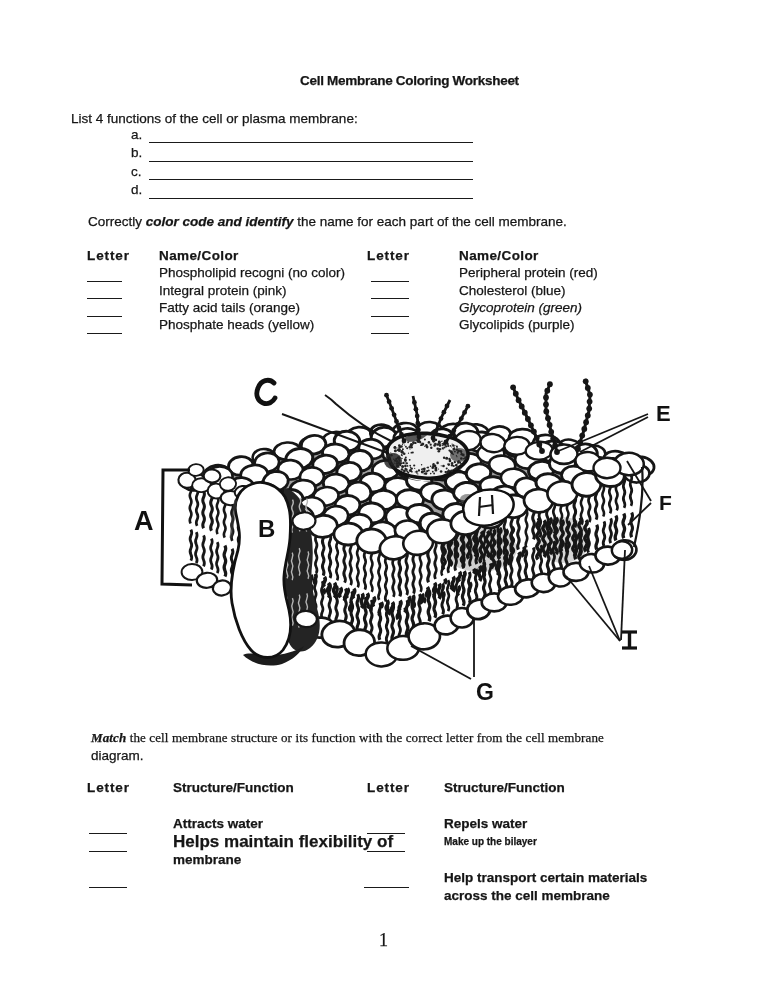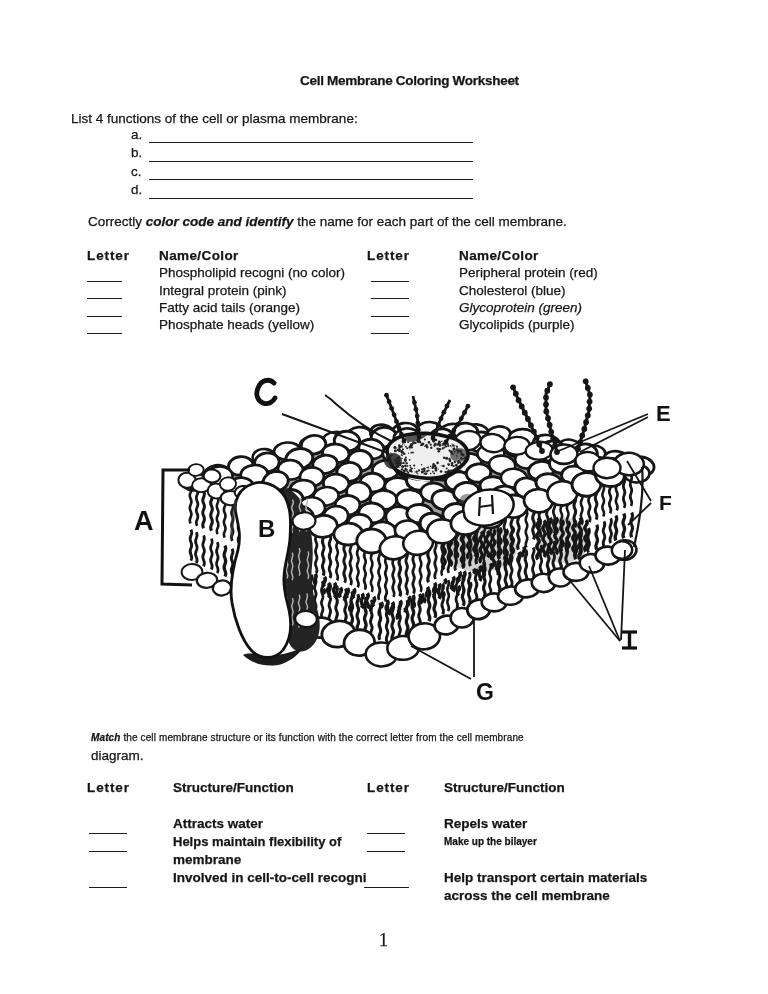--- a/index.html
+++ b/index.html
@@ -759,33 +759,32 @@
     <div style="position:absolute;left:371px;top:298.0px;width:38px;border-top:1.7px solid #1a1a1a"></div>
     <div class="t" style="left:459px;top:282.8px;font-size:13.5px;">Cholesterol (blue)</div>
     <div style="position:absolute;left:87px;top:315.5px;width:35px;border-top:1.7px solid #1a1a1a"></div>
     <div class="t" style="left:159px;top:300.3px;font-size:13.5px;">Fatty acid tails (orange)</div>
     <div style="position:absolute;left:371px;top:315.5px;width:38px;border-top:1.7px solid #1a1a1a"></div>
     <div class="t" style="left:459px;top:300.3px;font-size:13.5px;font-style:italic;">Glycoprotein (green)</div>
     <div style="position:absolute;left:87px;top:332.5px;width:35px;border-top:1.7px solid #1a1a1a"></div>
     <div class="t" style="left:159px;top:317.3px;font-size:13.5px;">Phosphate heads (yellow)</div>
     <div style="position:absolute;left:371px;top:332.5px;width:38px;border-top:1.7px solid #1a1a1a"></div>
     <div class="t" style="left:459px;top:317.3px;font-size:13.5px;">Glycolipids (purple)</div>
-    <div class="t" style="left:91px;top:729.8px;font-size:10px;letter-spacing:0.12px;"><b><i>Match</i></b> the cell membrane structure or its function with the correct letter from the cell membrane</div>
+    <div class="t" style="left:91px;top:729.8px;font-size:13px;letter-spacing:0.12px;font-family:Liberation Serif, serif;"><b><i>Match</i></b> the cell membrane structure or its function with the correct letter from the cell membrane</div>
     <div class="t" style="left:91px;top:747.8px;font-size:13.5px;">diagram.</div>
     <div class="t" style="left:87px;top:780.3px;font-size:13.5px;font-weight:bold;letter-spacing:0.9px;">Letter</div>
     <div class="t" style="left:173px;top:780.3px;font-size:13.5px;font-weight:bold;">Structure/Function</div>
     <div class="t" style="left:367px;top:780.3px;font-size:13.5px;font-weight:bold;letter-spacing:0.9px;">Letter</div>
     <div class="t" style="left:444px;top:780.3px;font-size:13.5px;font-weight:bold;">Structure/Function</div>
     <div style="position:absolute;left:89px;top:833px;width:38px;border-top:1.7px solid #1a1a1a"></div>
     <div class="t" style="left:173px;top:816.3px;font-size:13.5px;font-weight:bold;">Attracts water</div>
     <div style="position:absolute;left:367px;top:833px;width:38px;border-top:1.7px solid #1a1a1a"></div>
     <div class="t" style="left:444px;top:816.3px;font-size:13.5px;font-weight:bold;">Repels water</div>
     <div style="position:absolute;left:89px;top:851px;width:38px;border-top:1.7px solid #1a1a1a"></div>
-    <div class="t" style="left:173px;top:834.3px;font-size:13px;font-weight:bold;">Helps maintain flexibility of</div>
+    <div class="t" style="left:173px;top:834.3px;font-size:17px;font-weight:bold;">Helps maintain flexibility of</div>
     <div style="position:absolute;left:367px;top:851px;width:38px;border-top:1.7px solid #1a1a1a"></div>
     <div class="t" style="left:444px;top:834.3px;font-size:10px;font-weight:bold;">Make up the bilayer</div>
     <div class="t" style="left:173px;top:852.3px;font-size:13.5px;font-weight:bold;">membrane</div>
     <div style="position:absolute;left:89px;top:887px;width:38px;border-top:1.7px solid #1a1a1a"></div>
-    <div class="t" style="left:173px;top:870.3px;font-size:13.5px;font-weight:bold;">Involved in cell-to-cell recogni</div>
     <div style="position:absolute;left:364px;top:887px;width:45px;border-top:1.7px solid #1a1a1a"></div>
     <div class="t" style="left:444px;top:870.3px;font-size:13.5px;font-weight:bold;">Help transport certain materials</div>
     <div class="t" style="left:444px;top:888.3px;font-size:13.5px;font-weight:bold;">across the cell membrane</div>
     <div class="t" style="left:379px;top:931.9px;font-size:18px;font-family:'Liberation Serif',serif;">1</div>
 </div>
 </body></html>

